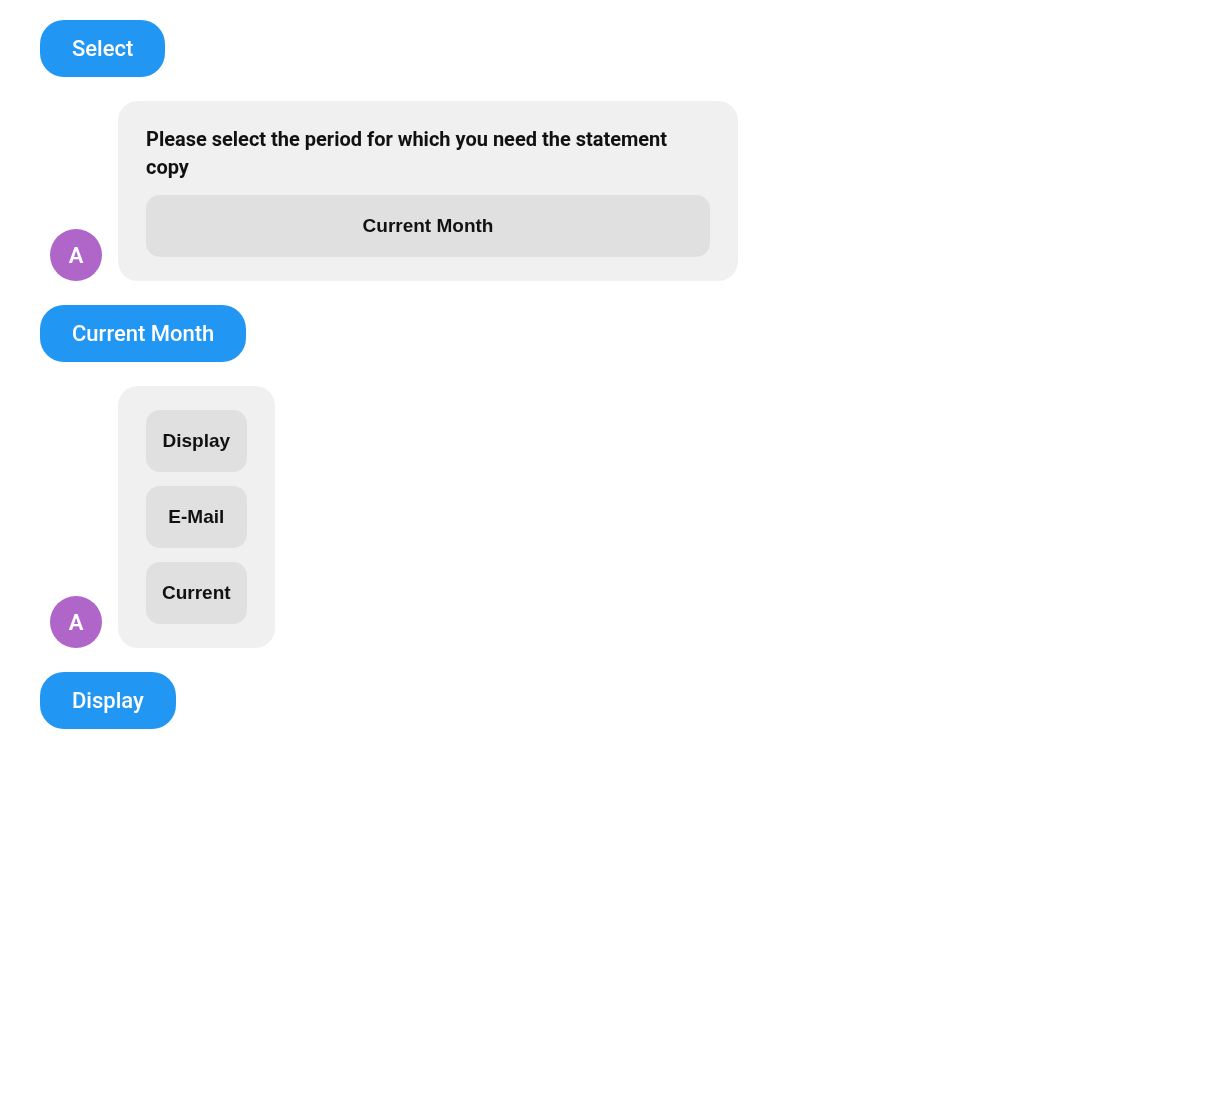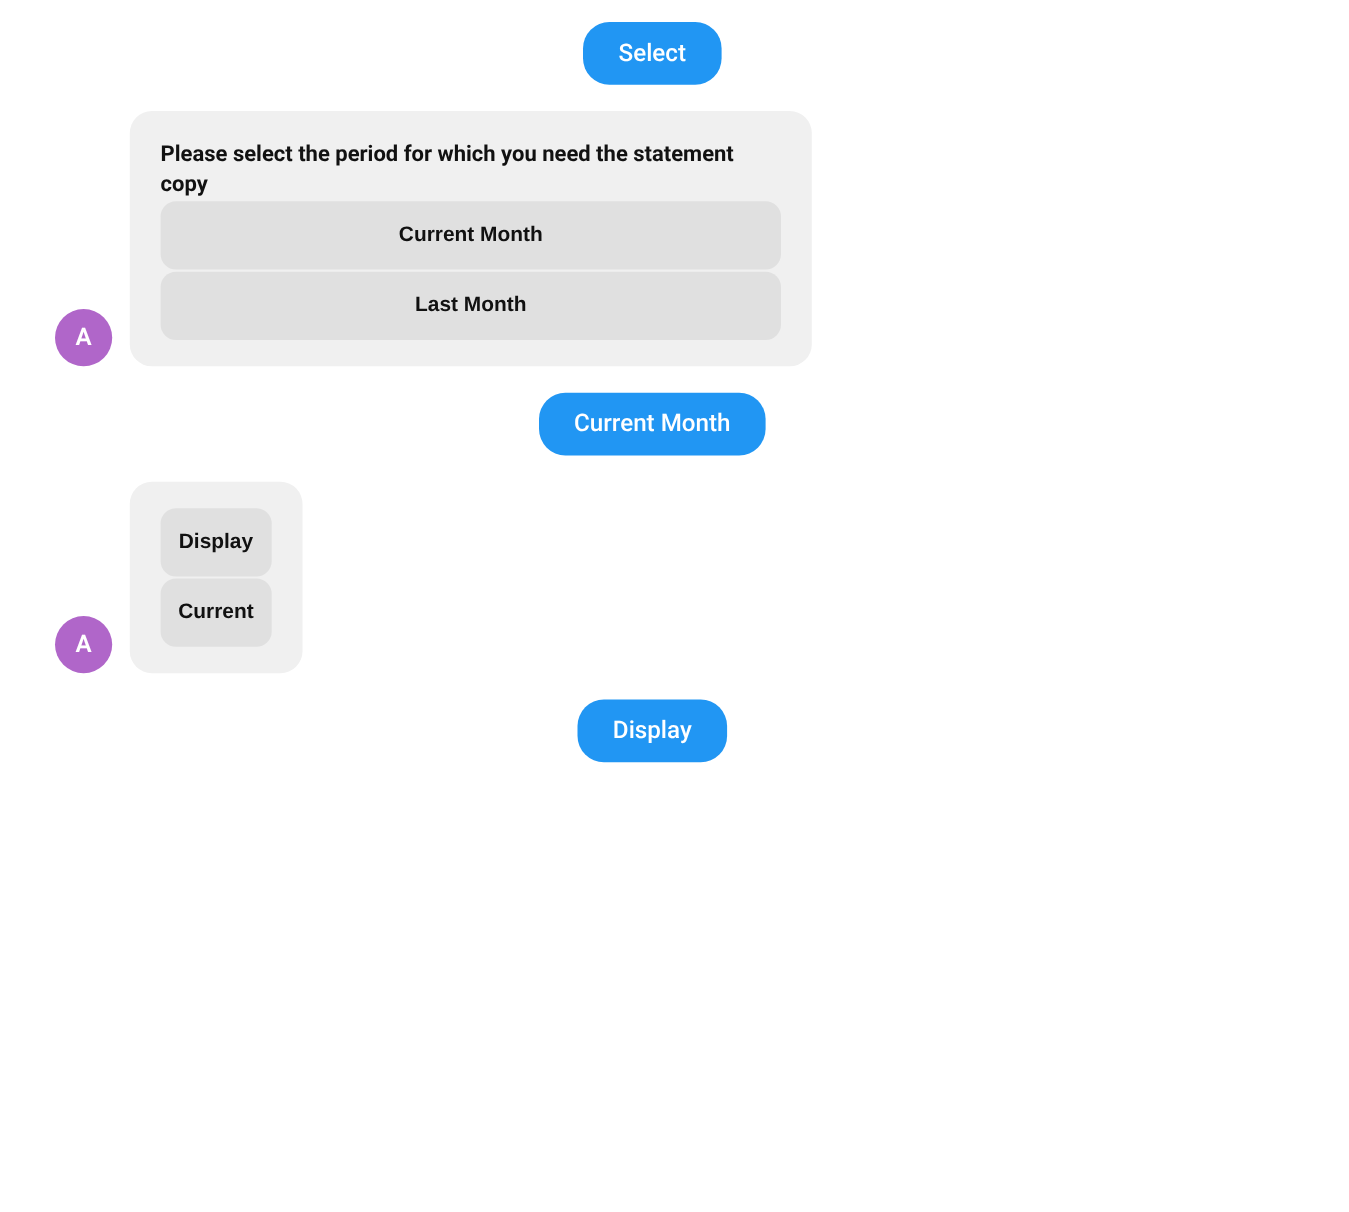--- a/index.html
+++ b/index.html
@@ -21,21 +21,21 @@
       width: 100%;
       padding: 20px 40px;
       display: flex;
       flex-direction: column;
       gap: 24px;
     }
 
     
     .user-bubble {
       display: flex;
-      justify-content: center;
+      justify-content: flex-start;
       padding-right: 40px;
     }
 
     .user-bubble-content {
       background: #2196F3;
       color: #ffffff;
       border-radius: 24px;
       padding: 16px 32px;
       font-size: 22px;
       font-weight: 500;
@@ -65,21 +65,21 @@
       flex-shrink: 0;
     }
 
     .bot-card {
       background: #f0f0f0;
       border-radius: 20px;
       padding: 24px 28px;
       max-width: 620px;
       display: flex;
       flex-direction: column;
-      gap: 2px;
+      gap: 14px;
     }
 
     .bot-card-title {
       font-size: 20px;
       font-weight: 700;
       color: #111111;
       line-height: 1.4;
     }
 
     .option-button {
@@ -103,32 +103,32 @@
 
   <div class="user-bubble">
     <div class="user-bubble-content">Select</div>
   </div>
 
   <div class="bot-message">
     <div class="avatar">A</div>
     <div class="bot-card">
       <div class="bot-card-title">Please select the period for which you need the statement copy</div>
       <button class="option-button">Current Month</button>
-      <button class="option-button">Last Month</button>
     </div>
   </div>
 
   <div class="user-bubble">
     <div class="user-bubble-content">Current Month</div>
   </div>
 
   <div class="bot-message">
     <div class="avatar">A</div>
     <div class="bot-card">
       <button class="option-button">Display</button>
+      <button class="option-button">E-Mail</button>
       <button class="option-button">Current</button>
     </div>
   </div>
 
   <div class="user-bubble">
     <div class="user-bubble-content">Display</div>
   </div>
 
 </div>
 

